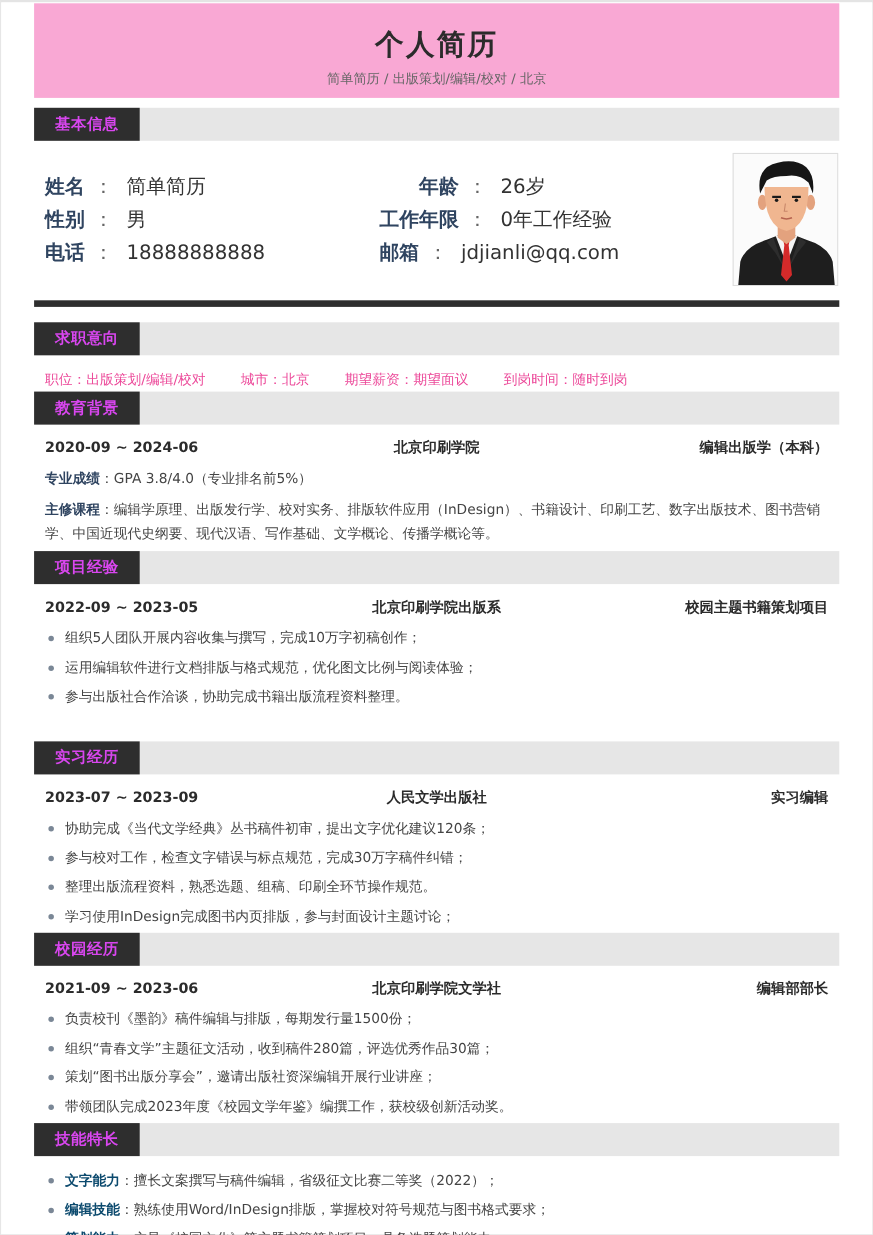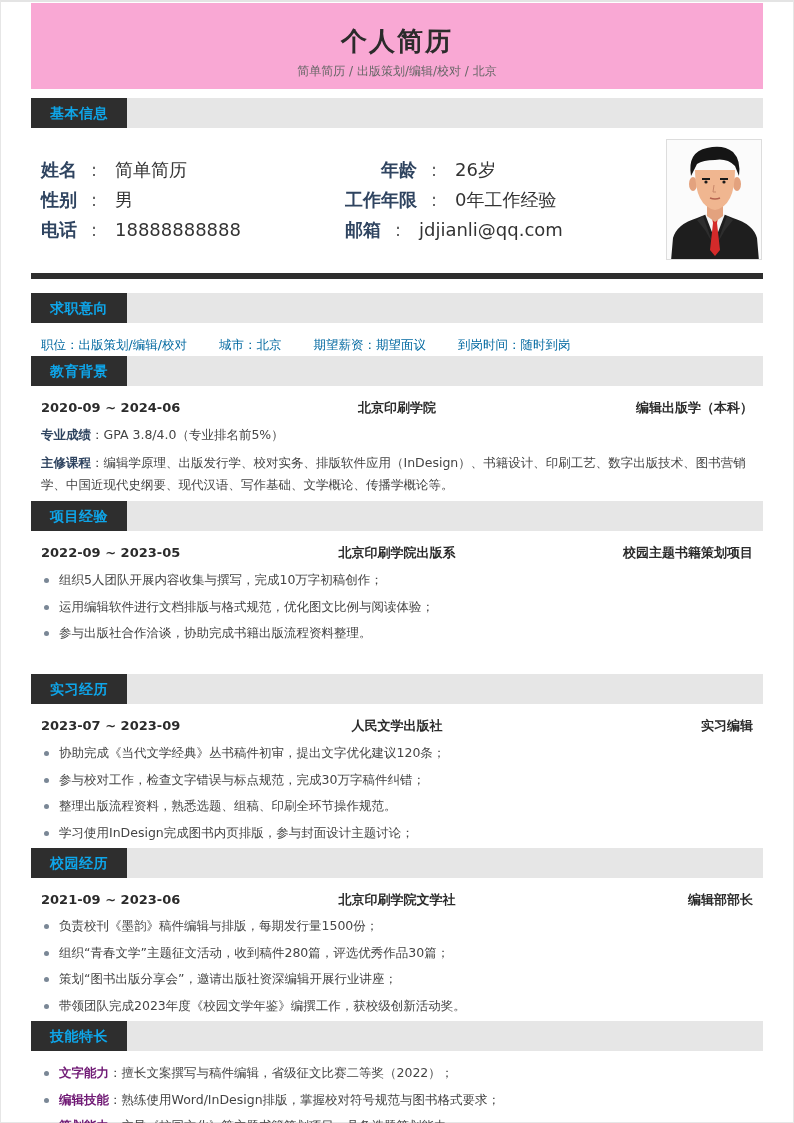--- a/index.html
+++ b/index.html
@@ -4,45 +4,45 @@
 <style>
   * { box-sizing: border-box; margin: 0; padding: 0; }
   html, body { width: 794px; height: 1123px; overflow: hidden; background: #ffffff; }
   body { font-family: "DejaVu Sans", "Liberation Sans", sans-serif; color: #333; position: relative; }
   .page-border { position: absolute; left: 0; top: 0; width: 794px; height: 1123px; border: 1px solid #e6e6e6; border-top: 2px solid #e4e4e4; pointer-events: none; }
   .header { position: absolute; left: 31px; top: 3px; width: 732px; height: 86px; background: #f9a8d4; text-align: center; }
   .header .title { font-size: 26px; font-weight: bold; color: #2b2b2b; margin-top: 22px; line-height: 32px; letter-spacing: 2px; }
   .header .subtitle { font-size: 12px; color: #666; margin-top: 6px; line-height: 16px; }
 
   .section-bar { position: absolute; left: 31px; width: 732px; height: 30px; background: #e6e6e6; }
-  .section-bar .tab { position: absolute; left: 0; top: 0; width: 96px; height: 30px; background: #2e2e2e; color: #0ea5e9; font-size: 14px; font-weight: bold; line-height: 30px; text-align: center; letter-spacing: 0.5px; }
+  .section-bar .tab { position: absolute; left: 0; top: 0; width: 96px; height: 30px; background: #2e2e2e; color: #d946ef; font-size: 14px; font-weight: bold; line-height: 30px; text-align: center; letter-spacing: 0.5px; }
 
   .info-row { position: absolute; font-size: 18px; line-height: 18px; color: #333; }
   .info-label { font-weight: bold; color: #2f4460; }
   .info-colon { color: #666; margin: 0 12px 0 8px; }
 
   .photo { position: absolute; left: 666px; top: 139px; width: 96px; height: 121px; border: 1px solid #ddd; background: #fbfbfb; overflow: hidden; }
 
   .divider { position: absolute; left: 31px; top: 273px; width: 732px; height: 6px; background: #2e2e2e; }
 
-  .intent { position: absolute; left: 41px; top: 336px; font-size: 12.5px; color: #0369a1; line-height: 18px; white-space: nowrap; }
+  .intent { position: absolute; left: 41px; top: 336px; font-size: 12.5px; color: #ec4899; line-height: 18px; white-space: nowrap; }
   .intent span.item { margin-right: 28px; }
 
   .row3 { position: absolute; left: 41px; width: 712px; height: 18px; font-size: 13px; font-weight: bold; color: #2b2b2b; line-height: 18px; }
   .row3 .c-left { position: absolute; left: 0; }
   .row3 .c-mid { position: absolute; left: 0; width: 712px; text-align: center; }
   .row3 .c-right { position: absolute; right: 0; }
 
   .para { position: absolute; left: 41px; width: 712px; font-size: 12.5px; color: #444; line-height: 22px; }
   .para .lbl { font-weight: bold; color: #2f4460; }
 
   .bullets { position: absolute; left: 41px; width: 712px; list-style: none; }
   .bullets li { position: relative; padding-left: 18px; font-size: 12.5px; color: #444; height: 26.5px; line-height: 18px; }
   .bullets li::before { content: ""; position: absolute; left: 3px; top: 7px; width: 5px; height: 5px; border-radius: 50%; background: #7a8796; }
-  .bullets li .lbl { font-weight: bold; color: #701a75; }
+  .bullets li .lbl { font-weight: bold; color: #0c4a6e; }
 </style>
 </head>
 <body>
 
 <div class="page-border"></div>
 
 <div class="header">
   <div class="title">个人简历</div>
   <div class="subtitle">简单简历 / 出版策划/编辑/校对 / 北京</div>
 </div>

